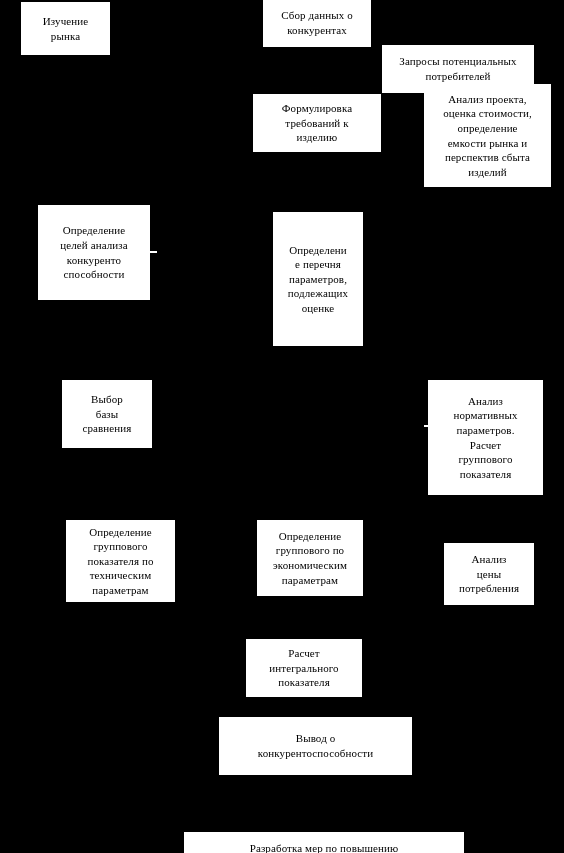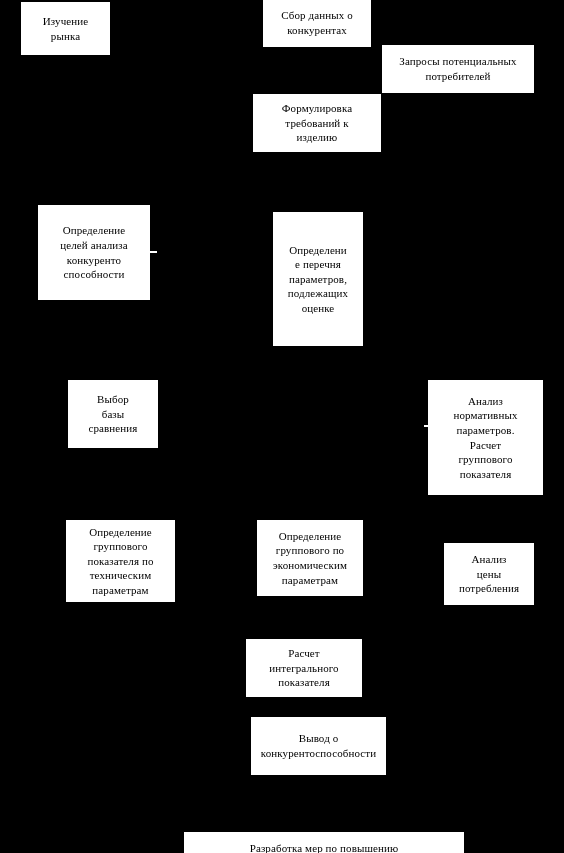--- a/index.html
+++ b/index.html
@@ -47,35 +47,41 @@
   <div class="node" style="left:263px; top:-1px; width:108px; height:48px;text-align:center;">Сбор данных о
 конкурентах</div>
 
   <div class="node" style="left:382px; top:-1px; width:152px; height:48px;margin-top:46px;">Запросы потенциальных
 потребителей</div>
 
   <div class="node" style="left:253px; top:94px; width:128px; height:58px;">Формулировка
 требований к
 изделию</div>
 
+  <div class="node" style="left:424px; top:84px; width:127px; height:103px;">Анализ проекта,
+оценка стоимости,
+определение
+емкости рынка и
+перспектив сбыта
+изделий</div>
 
   <div class="node" style="left:38px; top:205px; width:112px; height:95px;">Определение
 целей анализа
 конкуренто
 способности</div>
 
   <div class="node" style="left:273px; top:212px; width:90px; height:134px;">Определени
 е перечня
 параметров,
 подлежащих
 оценке</div>
 
   <div class="stub" style="left:146px; top:251px; width:11px; height:2px;"></div>
 
-  <div class="node" style="left:68px; top:380px; width:90px; height:68px;">Выбор базы
+  <div class="node" style="left:62px; top:380px; width:90px; height:68px;">Выбор базы
 сравнения</div>
 
   <div class="node" style="left:428px; top:380px; width:115px; height:115px;">Анализ
 нормативных
 параметров.
 Расчет
 группового
 показателя</div>
 
   <div class="stub" style="left:424px; top:425px; width:5px; height:2px;"></div>
@@ -92,19 +98,19 @@
 параметрам</div>
 
   <div class="node" style="left:444px; top:543px; width:90px; height:62px;">Анализ
 цены
 потребления</div>
 
   <div class="node" style="left:246px; top:639px; width:116px; height:58px;">Расчет
 интегрального
 показателя</div>
 
-  <div class="node" style="left:219px; top:717px; width:135px; height:58px;margin-left:32px;">Вывод о
+  <div class="node" style="left:219px; top:717px; width:193px; height:58px;">Вывод о
 конкурентоспособности</div>
 
   <div class="node" style="left:184px; top:832px; width:280px; height:48px;">Разработка мер по повышению
 конкурентоспособности и оптимизации затрат</div>
 
 </div>
 
 </body></html>

